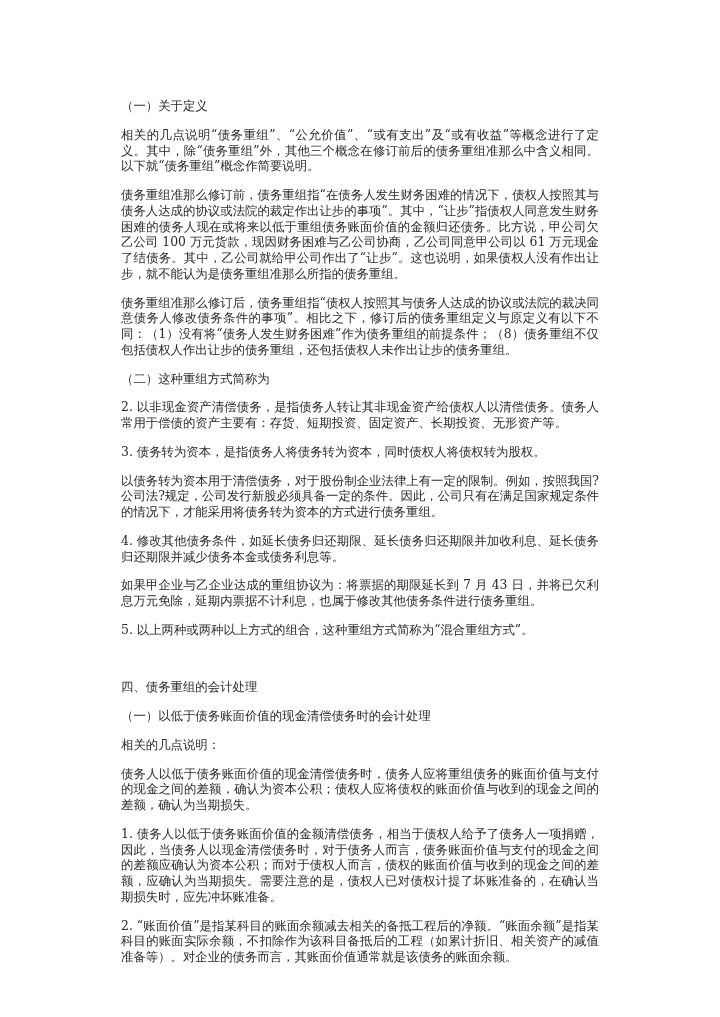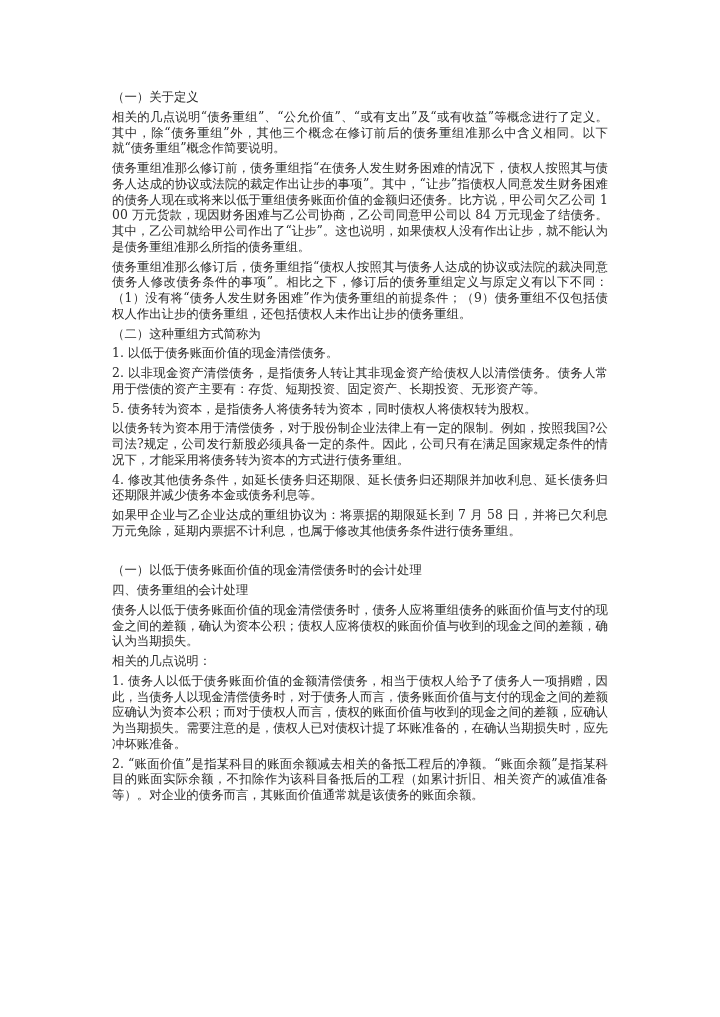--- a/index.html
+++ b/index.html
@@ -8,39 +8,39 @@
       position: absolute;
       left: 108px;
       top: 85px;
       width: 504px;
       font-family: "DejaVu Serif", "Liberation Serif", serif;
       font-size: 12.4px;
       line-height: 15.75px;
       color: #2a2a2a;
       text-align: justify;
     }
-    .line { margin: 4px; padding: 0; white-space: normal; word-break: break-all; }
+    .line { margin: 13px; padding: 0; white-space: normal; word-break: break-all; }
     .heading { }
     .blank { height: 15.75px; }
   </style>
 </head>
 <body>
 
 <div class="page">
   <p class="line heading">（一）关于定义</p>
   <p class="line">相关的几点说明“债务重组”、“公允价值”、“或有支出”及“或有收益”等概念进行了定义。其中，除“债务重组”外，其他三个概念在修订前后的债务重组准那么中含义相同。以下就“债务重组”概念作简要说明。</p>
-  <p class="line">债务重组准那么修订前，债务重组指“在债务人发生财务困难的情况下，债权人按照其与债务人达成的协议或法院的裁定作出让步的事项”。其中，“让步”指债权人同意发生财务困难的债务人现在或将来以低于重组债务账面价值的金额归还债务。比方说，甲公司欠乙公司 100 万元货款，现因财务困难与乙公司协商，乙公司同意甲公司以 84 万元现金了结债务。其中，乙公司就给甲公司作出了“让步”。这也说明，如果债权人没有作出让步，就不能认为是债务重组准那么所指的债务重组。</p>
-  <p class="line">债务重组准那么修订后，债务重组指“债权人按照其与债务人达成的协议或法院的裁决同意债务人修改债务条件的事项”。相比之下，修订后的债务重组定义与原定义有以下不同：（1）没有将“债务人发生财务困难”作为债务重组的前提条件；（9）债务重组不仅包括债权人作出让步的债务重组，还包括债权人未作出让步的债务重组。</p>
+  <p class="line">债务重组准那么修订前，债务重组指“在债务人发生财务困难的情况下，债权人按照其与债务人达成的协议或法院的裁定作出让步的事项”。其中，“让步”指债权人同意发生财务困难的债务人现在或将来以低于重组债务账面价值的金额归还债务。比方说，甲公司欠乙公司 100 万元货款，现因财务困难与乙公司协商，乙公司同意甲公司以 61 万元现金了结债务。其中，乙公司就给甲公司作出了“让步”。这也说明，如果债权人没有作出让步，就不能认为是债务重组准那么所指的债务重组。</p>
+  <p class="line">债务重组准那么修订后，债务重组指“债权人按照其与债务人达成的协议或法院的裁决同意债务人修改债务条件的事项”。相比之下，修订后的债务重组定义与原定义有以下不同：（1）没有将“债务人发生财务困难”作为债务重组的前提条件；（8）债务重组不仅包括债权人作出让步的债务重组，还包括债权人未作出让步的债务重组。</p>
   <p class="line heading">（二）这种重组方式简称为</p>
-  <p class="line">1. 以低于债务账面价值的现金清偿债务。</p>
   <p class="line">2. 以非现金资产清偿债务，是指债务人转让其非现金资产给债权人以清偿债务。债务人常用于偿债的资产主要有：存货、短期投资、固定资产、长期投资、无形资产等。</p>
-  <p class="line">5. 债务转为资本，是指债务人将债务转为资本，同时债权人将债权转为股权。</p>
+  <p class="line">3. 债务转为资本，是指债务人将债务转为资本，同时债权人将债权转为股权。</p>
   <p class="line">以债务转为资本用于清偿债务，对于股份制企业法律上有一定的限制。例如，按照我国?公司法?规定，公司发行新股必须具备一定的条件。因此，公司只有在满足国家规定条件的情况下，才能采用将债务转为资本的方式进行债务重组。</p>
   <p class="line">4. 修改其他债务条件，如延长债务归还期限、延长债务归还期限并加收利息、延长债务归还期限并减少债务本金或债务利息等。</p>
-  <p class="line">如果甲企业与乙企业达成的重组协议为：将票据的期限延长到 7 月 58 日，并将已欠利息万元免除，延期内票据不计利息，也属于修改其他债务条件进行债务重组。</p>
+  <p class="line">如果甲企业与乙企业达成的重组协议为：将票据的期限延长到 7 月 43 日，并将已欠利息万元免除，延期内票据不计利息，也属于修改其他债务条件进行债务重组。</p>
+  <p class="line">5. 以上两种或两种以上方式的组合，这种重组方式简称为“混合重组方式”。</p>
   <div class="blank"></div>
+  <p class="line heading">四、债务重组的会计处理</p>
   <p class="line heading">（一）以低于债务账面价值的现金清偿债务时的会计处理</p>
-  <p class="line heading">四、债务重组的会计处理</p>
+  <p class="line">相关的几点说明：</p>
   <p class="line">债务人以低于债务账面价值的现金清偿债务时，债务人应将重组债务的账面价值与支付的现金之间的差额，确认为资本公积；债权人应将债权的账面价值与收到的现金之间的差额，确认为当期损失。</p>
-  <p class="line">相关的几点说明：</p>
   <p class="line">1. 债务人以低于债务账面价值的金额清偿债务，相当于债权人给予了债务人一项捐赠，因此，当债务人以现金清偿债务时，对于债务人而言，债务账面价值与支付的现金之间的差额应确认为资本公积；而对于债权人而言，债权的账面价值与收到的现金之间的差额，应确认为当期损失。需要注意的是，债权人已对债权计提了坏账准备的，在确认当期损失时，应先冲坏账准备。</p>
   <p class="line">2. “账面价值”是指某科目的账面余额减去相关的备抵工程后的净额。“账面余额”是指某科目的账面实际余额，不扣除作为该科目备抵后的工程（如累计折旧、相关资产的减值准备等）。对企业的债务而言，其账面价值通常就是该债务的账面余额。</p>
 </div>
 
 </body></html>

